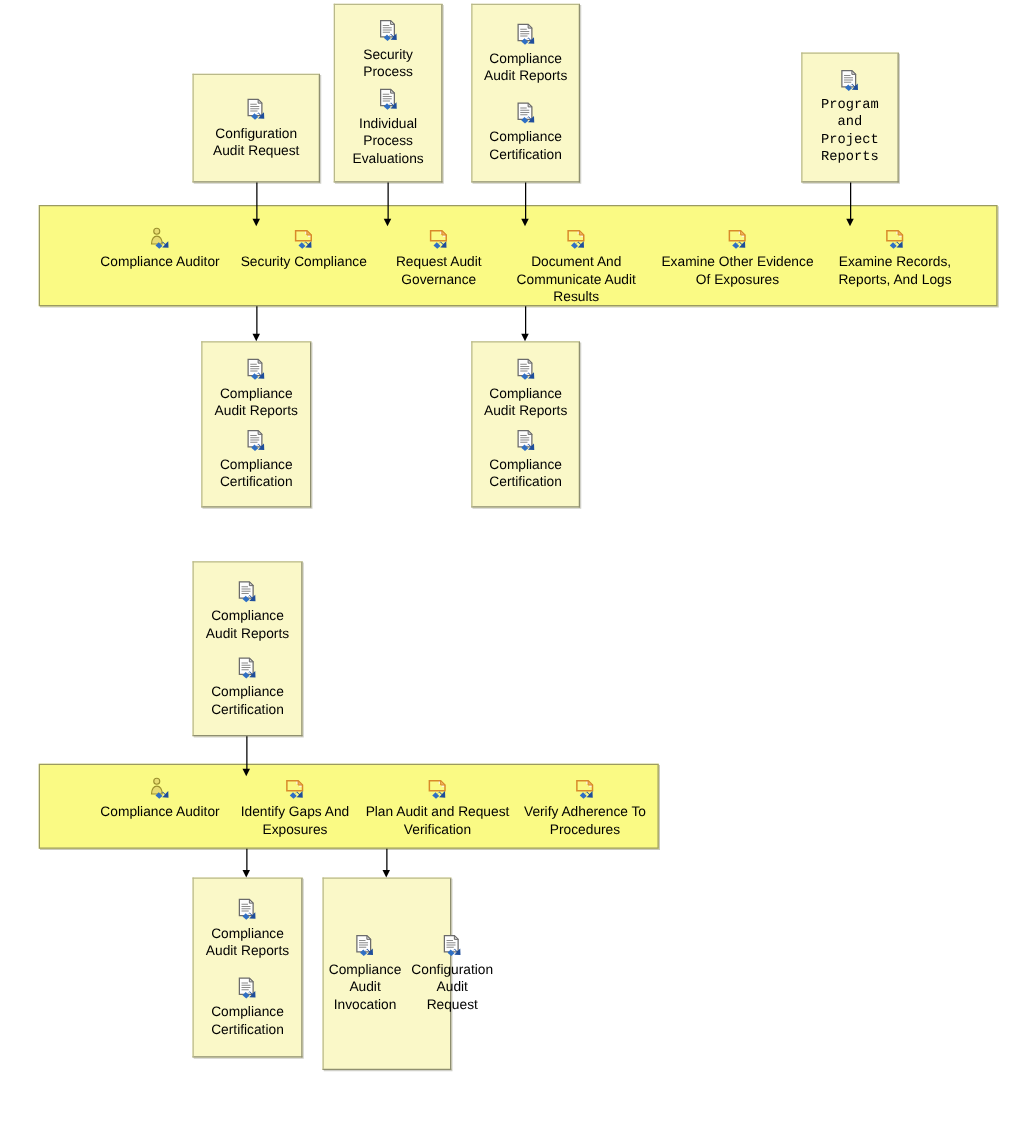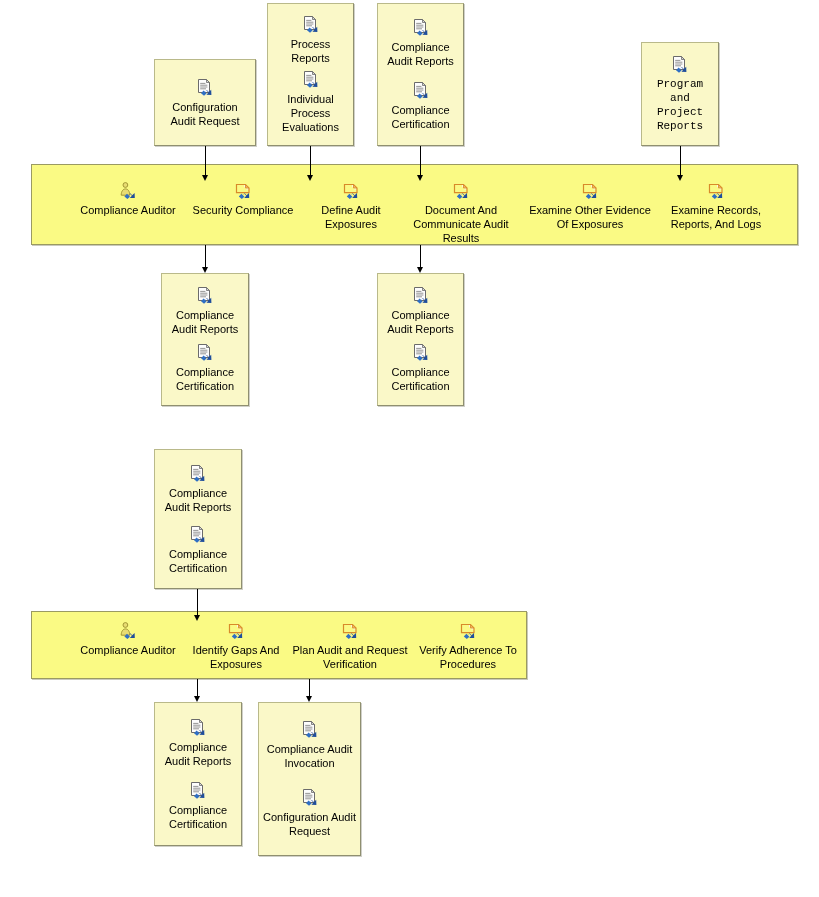--- a/index.html
+++ b/index.html
@@ -98,21 +98,21 @@
             <g stroke="#8a8a8a" stroke-width="0.9">
               <line x1="5.2" y1="5.4" x2="10.4" y2="5.4"></line>
               <line x1="5.2" y1="7.2" x2="12.4" y2="7.2"></line>
               <line x1="5.2" y1="9.0" x2="12.4" y2="9.0"></line>
               <line x1="5.2" y1="10.8" x2="11.0" y2="10.8"></line>
             </g>
             <path d="M7.2 16.6 l4.6 -4.6 l2.0 2.0 l2.4 -2.3 l0.2 5.2 l-5.0 -0.2 l2.1 -2.1 l-2.0 -2.0 z" fill="#1f4e9c"></path>
             <path d="M8.6 12.6 l3.0 3.0 l-2.6 2.2 l-3.0 -2.6 z" fill="#2f6fc4"></path>
           </svg>
         </span>
-        <span class="lbl">Process Reports</span>
+        <span class="lbl">Security Process</span>
       </div>
       <div class="wp-item">
         <span class="icon">
           <svg width="20" height="19" viewBox="0 0 20 19">
             <path d="M3.5 1.5 h8 l3 3 v10 h-11 z" fill="#fdfdfd" stroke="#6b6b6b" stroke-width="1"></path>
             <path d="M11.5 1.5 v3 h3 z" fill="#d9d9d9" stroke="#6b6b6b" stroke-width="0.8"></path>
             <g stroke="#8a8a8a" stroke-width="0.9">
               <line x1="5.2" y1="5.4" x2="10.4" y2="5.4"></line>
               <line x1="5.2" y1="7.2" x2="12.4" y2="7.2"></line>
               <line x1="5.2" y1="9.0" x2="12.4" y2="9.0"></line>
@@ -207,21 +207,21 @@
     <div class="node" style="left: 265px; top: 181px; width: 92px;">
       <span class="icon">
         <svg width="20" height="19" viewBox="0 0 20 19">
           <path d="M3.5 3.5 h9 l3.5 3.5 v1.6 h-2.6 v-2.4 h-2.4 v-2.5 h-7.5 z" fill="#fdf2dc"></path>
           <path d="M3.5 3.5 h9 l3.5 3.5 v4.6 h-12.5 z" fill="none" stroke="#d88a2a" stroke-width="1.2"></path>
           <path d="M12.5 3.5 v3.5 h3.5 z" fill="#f0b45e" stroke="#d88a2a" stroke-width="0.8"></path>
           <path d="M7.0 16.8 l4.6 -4.6 l2.0 2.0 l2.4 -2.3 l0.2 5.2 l-5.0 -0.2 l2.1 -2.1 l-2.0 -2.0 z" fill="#1f4e9c"></path>
           <path d="M8.4 12.8 l3.0 3.0 l-2.6 2.2 l-3.0 -2.6 z" fill="#2f6fc4"></path>
         </svg>
       </span>
-      <span class="lbl">Define Audit Exposures</span>
+      <span class="lbl">Request Audit Governance</span>
     </div>
     <div class="node" style="left: 369px; top: 181px; width: 104px;">
       <span class="icon">
         <svg width="20" height="19" viewBox="0 0 20 19">
           <path d="M3.5 3.5 h9 l3.5 3.5 v1.6 h-2.6 v-2.4 h-2.4 v-2.5 h-7.5 z" fill="#fdf2dc"></path>
           <path d="M3.5 3.5 h9 l3.5 3.5 v4.6 h-12.5 z" fill="none" stroke="#d88a2a" stroke-width="1.2"></path>
           <path d="M12.5 3.5 v3.5 h3.5 z" fill="#f0b45e" stroke="#d88a2a" stroke-width="0.8"></path>
           <path d="M7.0 16.8 l4.6 -4.6 l2.0 2.0 l2.4 -2.3 l0.2 5.2 l-5.0 -0.2 l2.1 -2.1 l-2.0 -2.0 z" fill="#1f4e9c"></path>
           <path d="M8.4 12.8 l3.0 3.0 l-2.6 2.2 l-3.0 -2.6 z" fill="#2f6fc4"></path>
         </svg>
@@ -437,21 +437,21 @@
               <line x1="5.2" y1="9.0" x2="12.4" y2="9.0"></line>
               <line x1="5.2" y1="10.8" x2="11.0" y2="10.8"></line>
             </g>
             <path d="M7.2 16.6 l4.6 -4.6 l2.0 2.0 l2.4 -2.3 l0.2 5.2 l-5.0 -0.2 l2.1 -2.1 l-2.0 -2.0 z" fill="#1f4e9c"></path>
             <path d="M8.6 12.6 l3.0 3.0 l-2.6 2.2 l-3.0 -2.6 z" fill="#2f6fc4"></path>
           </svg>
         </span>
         <span class="lbl">Compliance Certification</span>
       </div>
     </div>
-    <div class="wp-box" style="left: 258px; top: 702px; width: 103px; height: 154px; display: flex; flex-direction: column; justify-content: space-around; align-items: center; padding-top: 8px; padding-bottom: 8px;">
+    <div class="wp-box" style="left: 258px; top: 702px; width: 103px; height: 154px; display: flex; flex-direction: row; justify-content: space-around; align-items: center; padding-top: 8px; padding-bottom: 8px;">
       <div class="wp-item">
         <span class="icon">
           <svg width="20" height="19" viewBox="0 0 20 19">
             <path d="M3.5 1.5 h8 l3 3 v10 h-11 z" fill="#fdfdfd" stroke="#6b6b6b" stroke-width="1"></path>
             <path d="M11.5 1.5 v3 h3 z" fill="#d9d9d9" stroke="#6b6b6b" stroke-width="0.8"></path>
             <g stroke="#8a8a8a" stroke-width="0.9">
               <line x1="5.2" y1="5.4" x2="10.4" y2="5.4"></line>
               <line x1="5.2" y1="7.2" x2="12.4" y2="7.2"></line>
               <line x1="5.2" y1="9.0" x2="12.4" y2="9.0"></line>
               <line x1="5.2" y1="10.8" x2="11.0" y2="10.8"></line>

